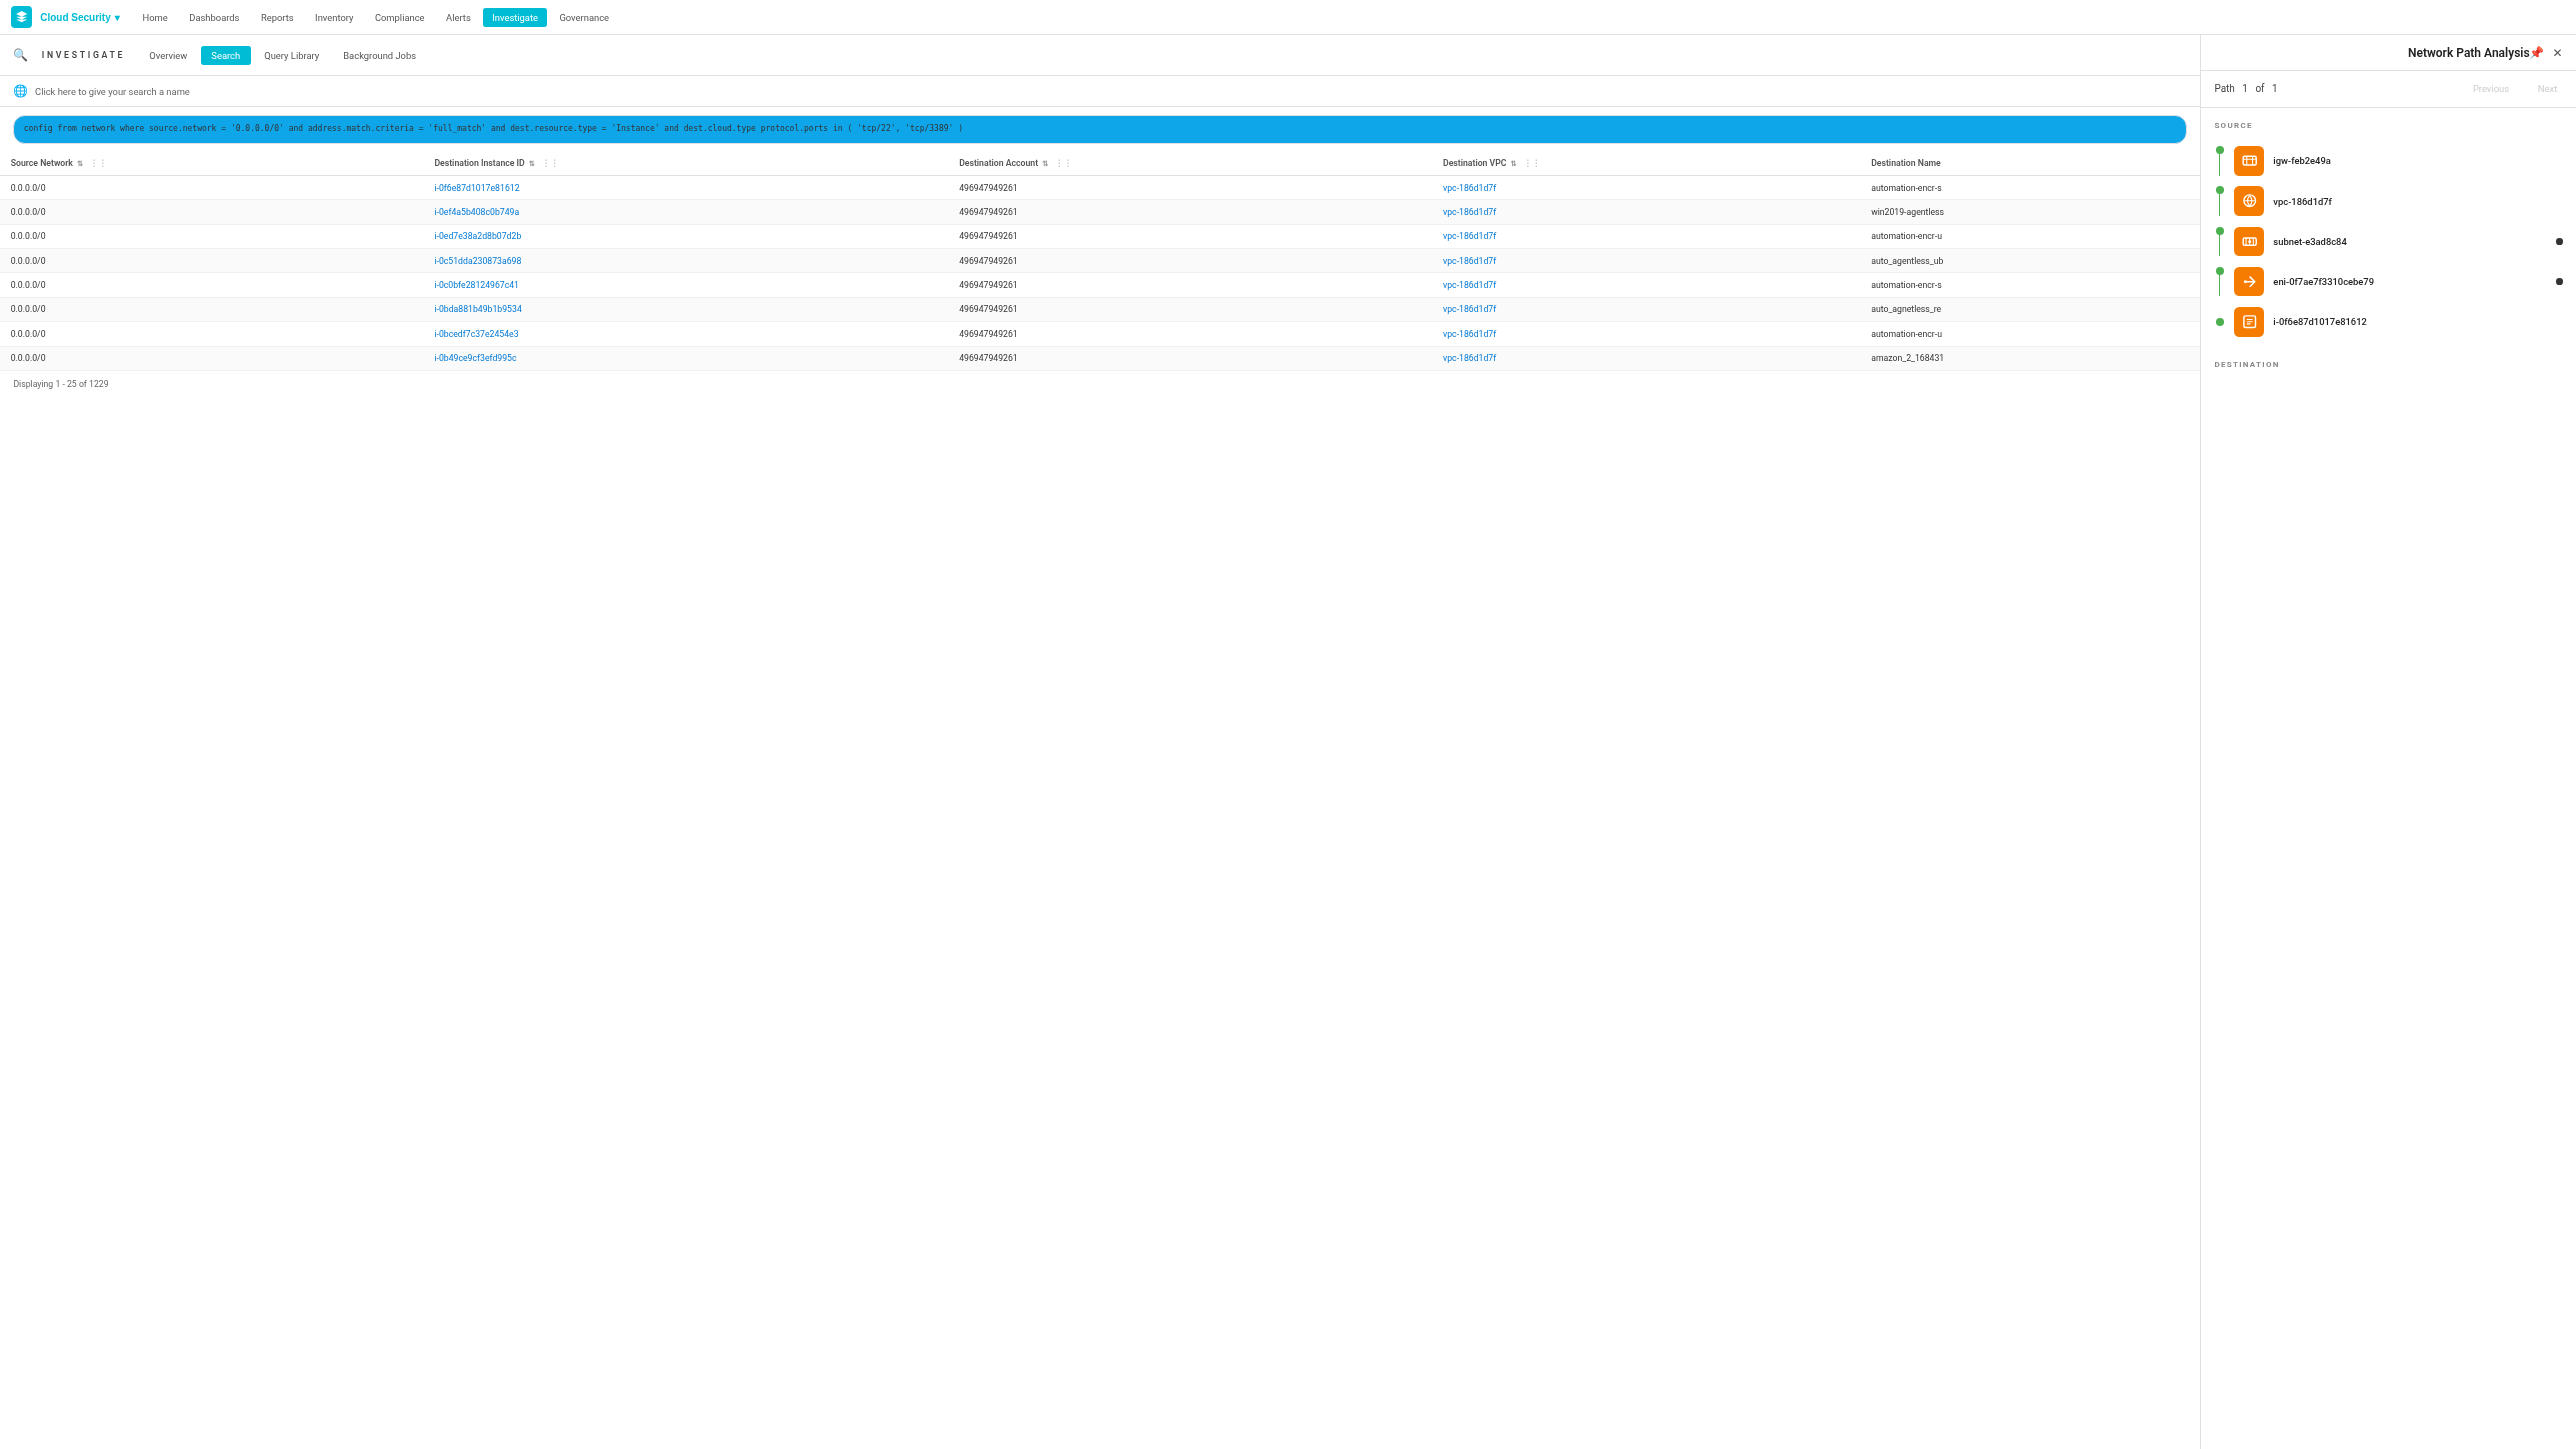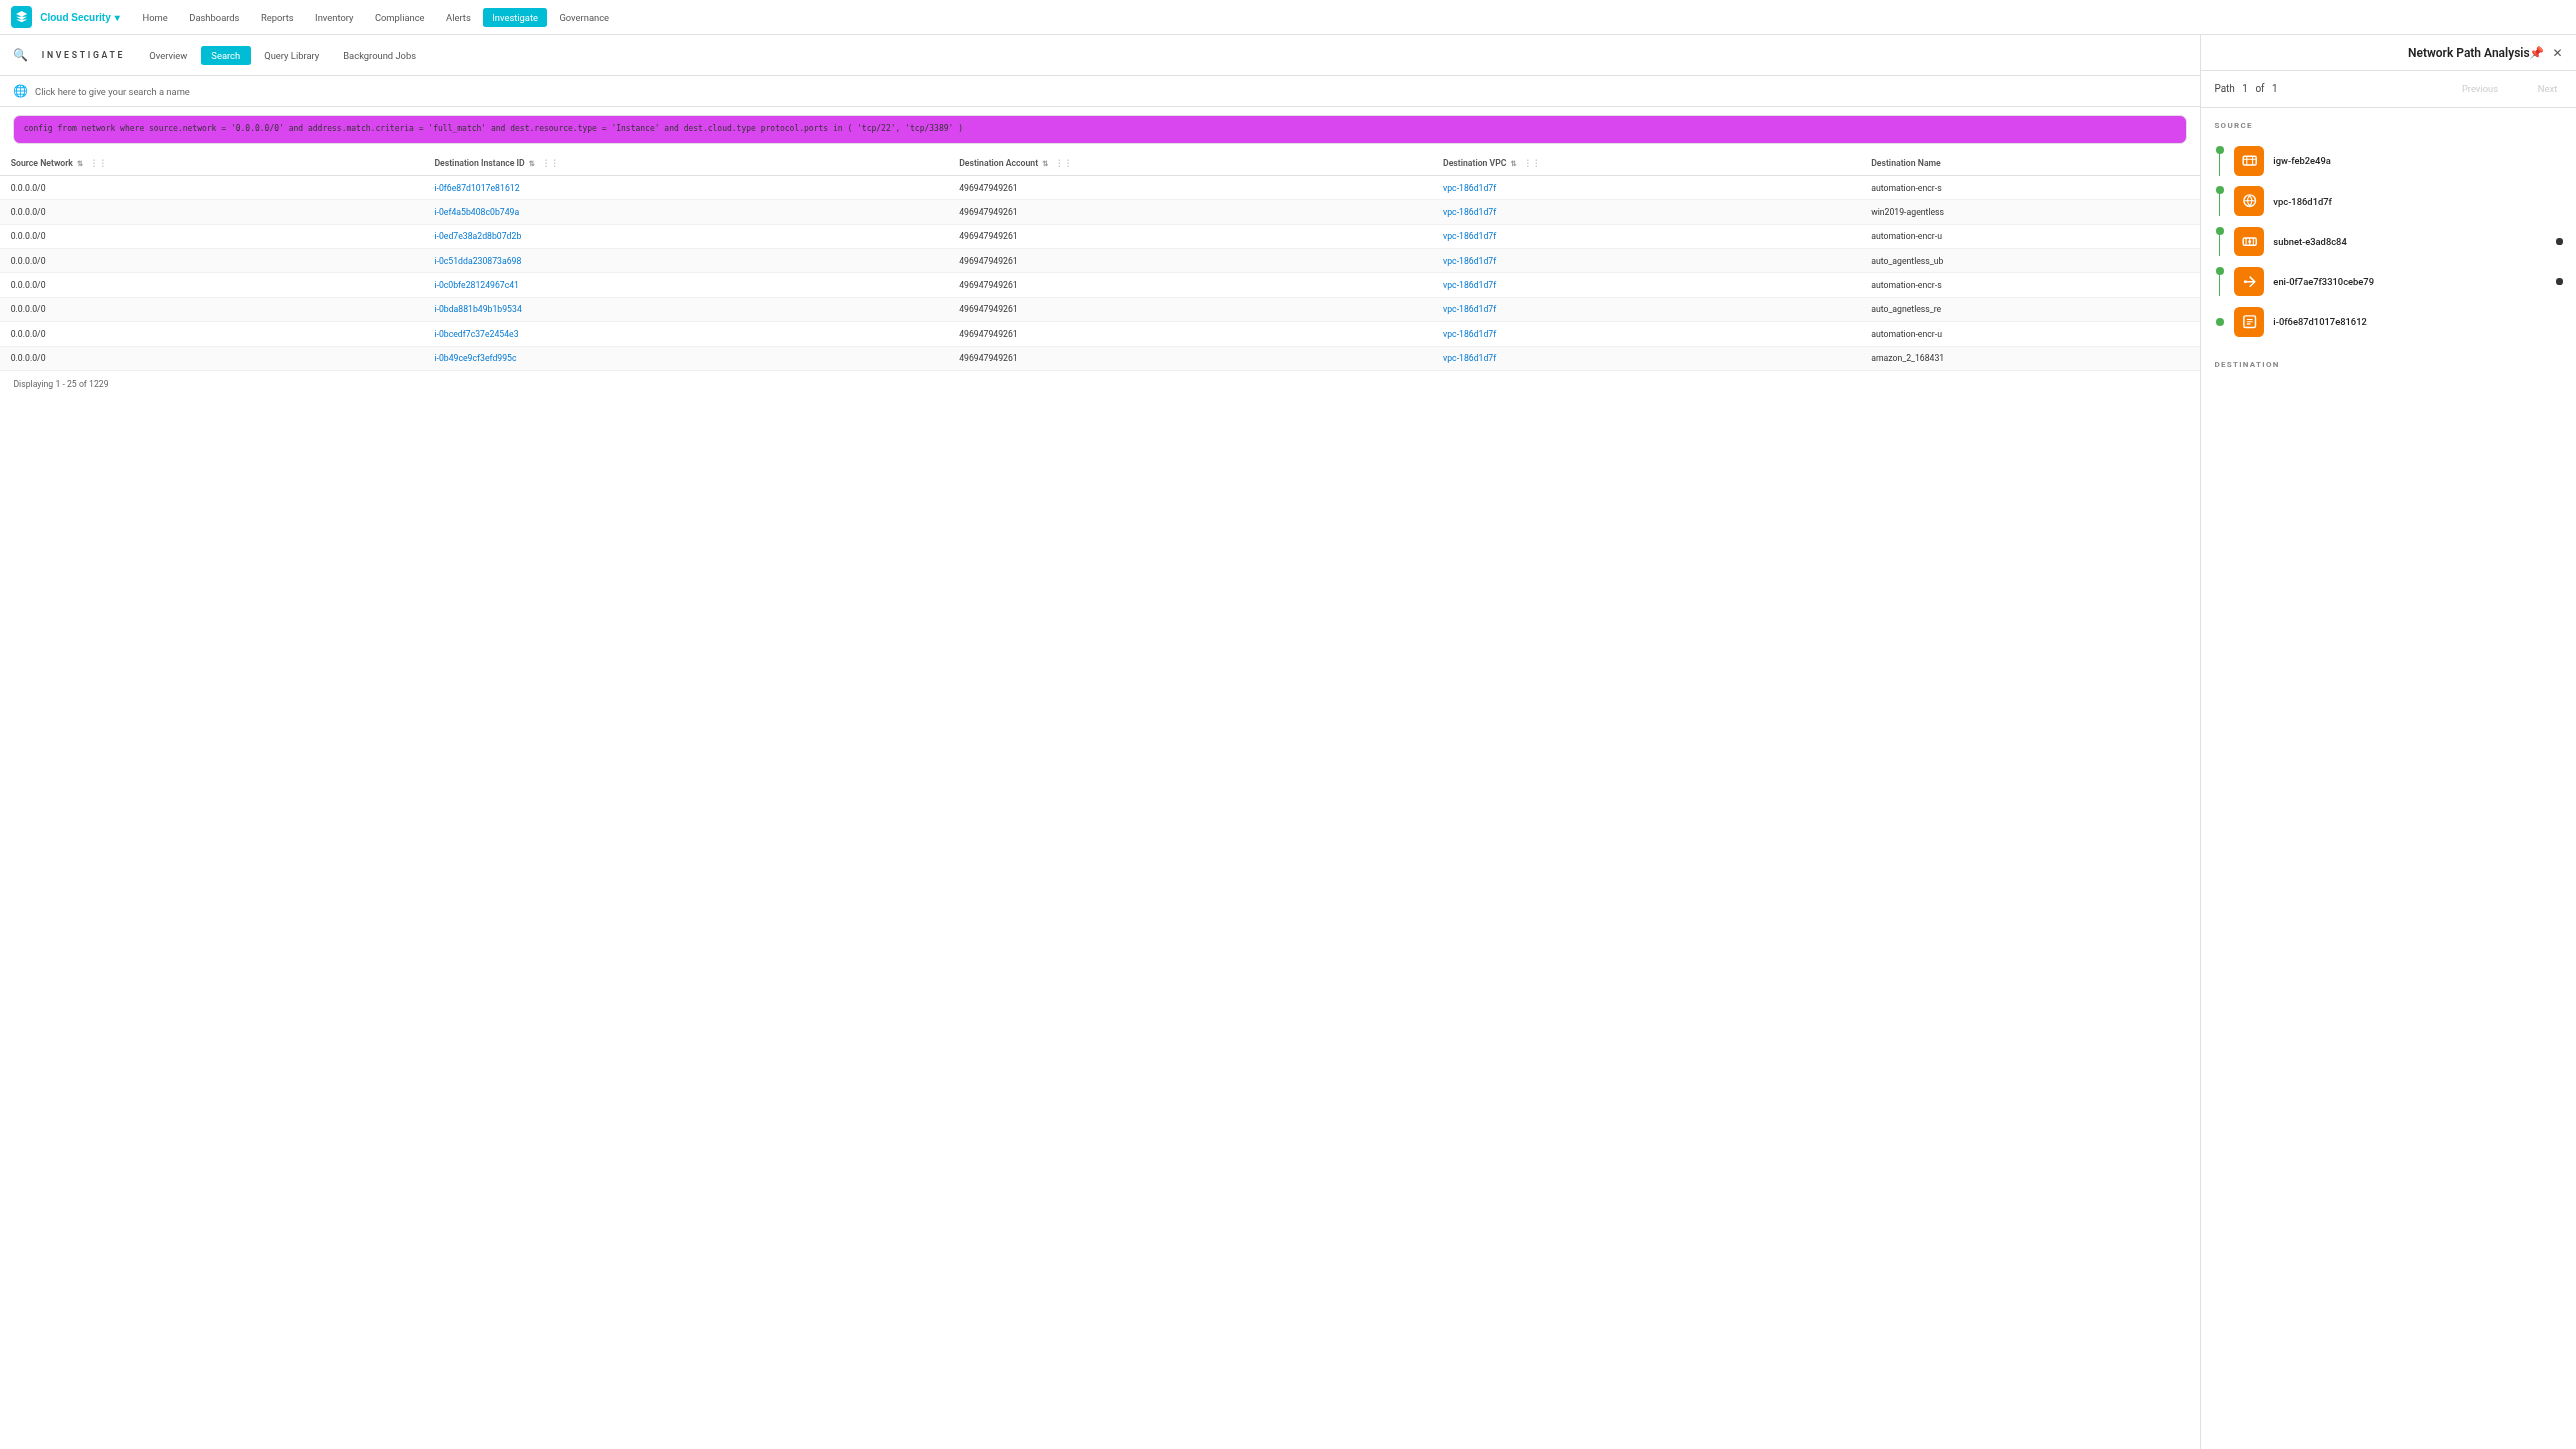--- a/index.html
+++ b/index.html
@@ -66,22 +66,22 @@
 
     
     .search-name-bar {
       display: flex; align-items: center; padding: 8px 13.4px;
       border-bottom: 0.7px solid #e0e0e0; gap: 6.7px; cursor: pointer;
     }
     .globe-icon { font-size: 12px; color: #f39c12; }
 
     
     .query-box {
-      margin: 8px 13.4px; background: #d946ef; border: 0.7px solid #e0e0e0;
-      border-radius: 7px; padding: 6.7px 9.4px; font-family: monospace;
+      margin: 8px 13.4px; background: #0ea5e9; border: 0.7px solid #e0e0e0;
+      border-radius: 12px; padding: 6.7px 9.4px; font-family: monospace;
       font-size: 8px; color: #333; line-height: 1.6;
     }
 
     
     .results-area { padding: 0 0 13.4px 0; }
     .results-table { width: 100%; border-collapse: collapse; }
     .results-table th {
       padding: 6.7px 10.7px; text-align: left; font-size: 8.7px; font-weight: 600;
       color: #555; border-bottom: 1.3px solid #e0e0e0; white-space: nowrap;
       background: #fff; position: sticky; top: 0;
@@ -117,21 +117,21 @@
     .pin-icon, .close-icon {
       cursor: pointer; font-size: 12px; color: #555;
     }
 
     
     .path-nav {
       display: flex; align-items: center; justify-content: space-between;
       padding: 9.4px 13.4px; border-bottom: 0.7px solid #e0e0e0;
     }
     .path-info { font-size: 10px; color: #444; }
-    .path-controls { display: flex; gap: 29px; }
+    .path-controls { display: flex; gap: 18px; }
     .path-btn {
       background: none; border: none; cursor: pointer; font-size: 9.4px;
       color: #0078d4; font-family: inherit; padding: 2.7px 5.4px;
     }
     .path-btn.disabled { color: #ccc; cursor: default; }
 
     
     .path-diagram { padding: 13.4px; }
 
     .section-label {

